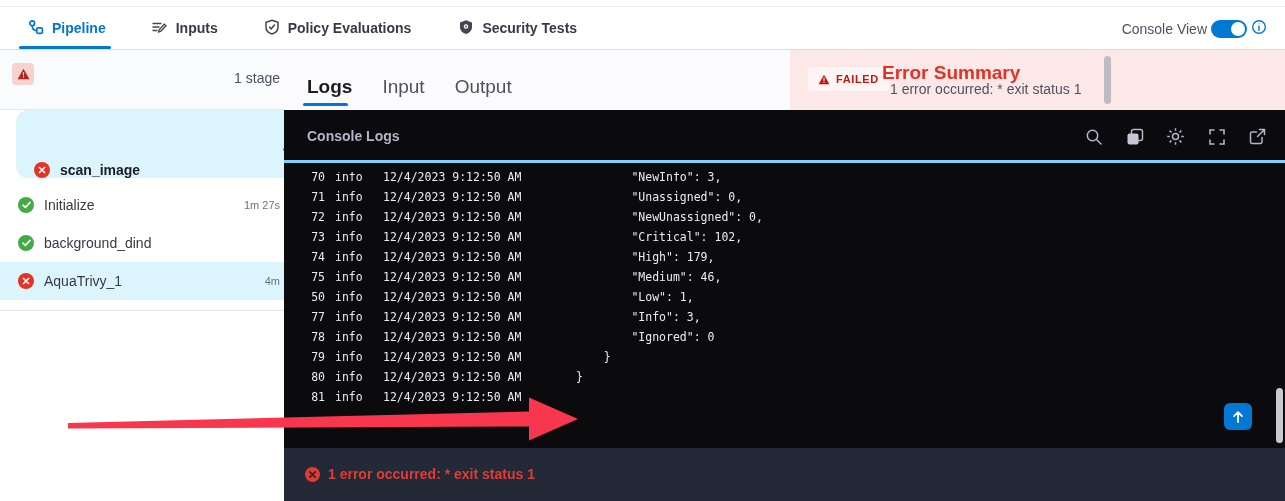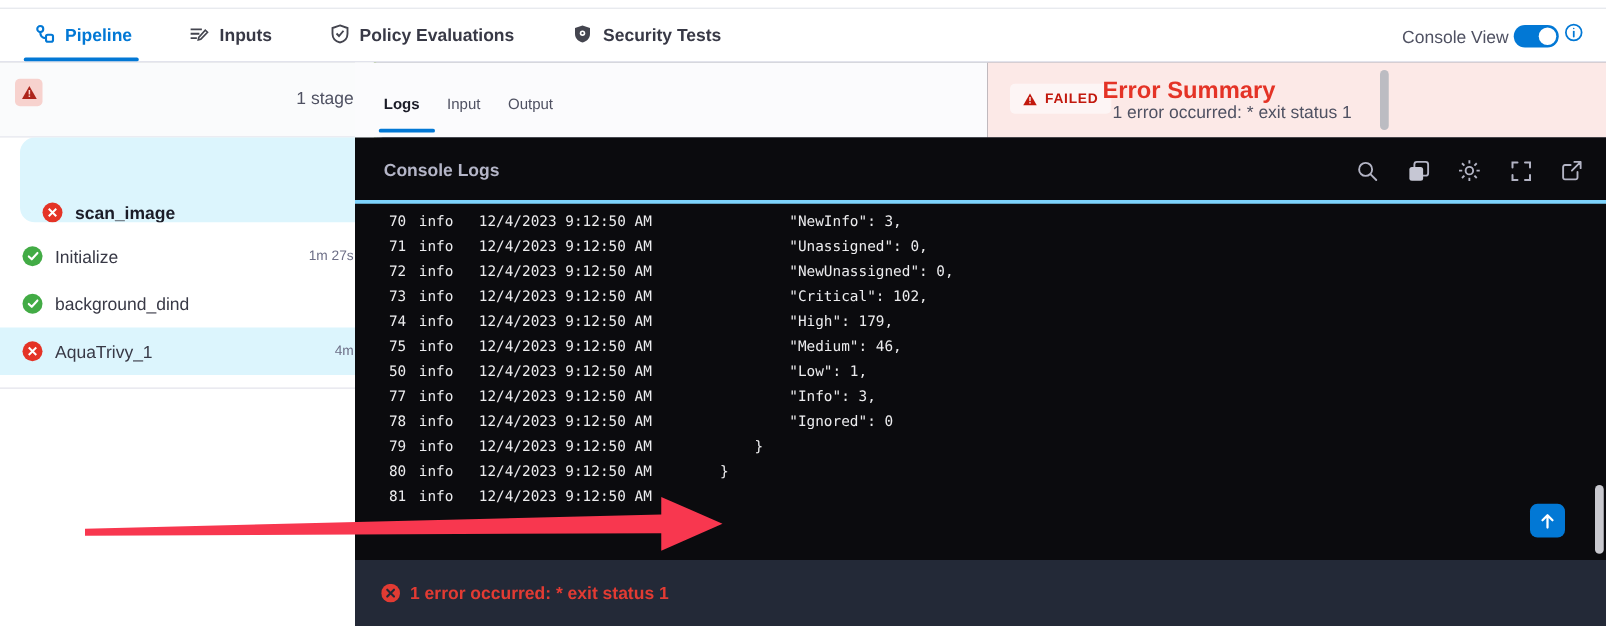--- a/index.html
+++ b/index.html
@@ -1,53 +1,53 @@
 <!DOCTYPE html>
 <html><head>
 <meta charset="utf-8">
 <style>
   * { margin:0; padding:0; box-sizing:border-box; }
   html,body { width:1285px; height:501px; background:#fff; font-family:"Liberation Sans",sans-serif; overflow:hidden; }
-  #app { position:relative; width:1285px; height:501px; background:#0f172a; }
+  #app { position:relative; width:1285px; height:501px; background:#a21caf; }
 
   
   .topstrip { position:absolute; left:0; top:0; width:1285px; height:7px; background:#fff; border-bottom:1px solid #ecedf4; }
   .navbar { position:absolute; left:0; top:7px; width:1285px; height:43px; background:#fff; border-bottom:1px solid #d9dae6; display:flex; align-items:center; }
   .nav-tab { display:flex; align-items:center; gap:8px; font-size:14px; color:#383946; font-weight:600; }
   .nav-tab .tlabel { white-space:nowrap; }
   .tab-pipeline { margin-left:28px; color:#0278d5; }
   .tab-inputs { margin-left:45px; }
   .tab-policy { margin-left:46px; }
   .tab-security { margin-left:47px; }
   .nav-underline { position:absolute; left:19px; bottom:0; width:92px; height:3px; border-radius:2px; background:#0278d5; }
   .nav-right { position:absolute; right:18px; top:0; height:43px; display:flex; align-items:center; gap:4px; }
   .console-view-label { font-size:14px; color:#4f5162; }
   .toggle { position:relative; width:36px; height:18px; border-radius:10px; background:#0278d5; }
   .toggle .knob { position:absolute; right:2px; top:2px; width:14px; height:14px; border-radius:50%; background:#fff; }
 
   
-  .sidebar { position:absolute; left:0; top:50px; width:301px; height:451px; background:#fff; border-right:2px solid #4d7c0f; }
+  .sidebar { position:absolute; left:0; top:50px; width:301px; height:451px; background:#fff; border-right:5px solid #4d7c0f; }
   .stage-count-row { position:absolute; left:0; top:0; width:100%; height:60px; background:#fafbfc; border-bottom:1px solid #e6e7ee; }
   .warn-chip { position:absolute; left:12px; top:13px; width:22px; height:22px; border-radius:4px; background:#f7d2ce; display:flex; align-items:center; justify-content:center; }
   .stage-count { position:absolute; right:16px; top:20px; font-size:14px; color:#4f5162; }
   .stage-row { position:absolute; left:16px; top:60px; width:100%; height:68px; background:#dcf5fd; display:flex; align-items:flex-end;border-radius:12px; }
   .stage-name { margin-left:44px; font-size:14px; color:#1b1c28; font-weight:600; }
   .steps { position:absolute; left:0; top:128px; width:100%; border-bottom:1px solid #e3e4ec; background:#fff; padding:8px 0 10px 0; }
   .step-row { position:relative; height:38px; display:flex; align-items:center; }
   .step-row.selected { background:#dcf5fd; }
   .step-name { margin-left:44px; font-size:14px; color:#383946; }
   .step-duration { position:absolute; right:16px; font-size:11px; color:#6d6f87; }
   .circle-icon { position:absolute; left:18px; width:16px; height:16px; border-radius:50%; display:flex; align-items:center; justify-content:center; }
   .circle-green { background:#42ab45; }
   .circle-red { background:#e43326; }
   .chev { position:absolute; right:16px; top:28px; }
 
   
   .main-header { position:absolute; left:284px; top:50px; width:506px; height:60px; background:#fbfbfd; }
-  .main-tabs { position:absolute; left:23px; top:26px; display:flex; gap:22px; font-size:12px; color:#4f5162; }
+  .main-tabs { position:absolute; left:23px; top:26px; display:flex; gap:30px; font-size:19px; color:#4f5162; }
   .main-tab.active { color:#1b1c28; font-weight:700; }
   .logs-underline { position:absolute; left:19px; top:53px; width:45px; height:3px; border-radius:2px; background:#0278d5; }
 
   
   .error-banner { position:absolute; left:790px; top:50px; width:495px; height:60px; background:#fce9e7; }
   .failed-badge { position:absolute; left:18px; top:17px; height:24px; padding:0 10px; background:#fdf5f5; border-radius:4px; display:flex; align-items:center; gap:6px; font-size:11px; font-weight:700; letter-spacing:.6px; color:#c2180d; }
   .err-title { position:absolute; left:92px; top:12px; font-size:19px; font-weight:600; color:#e43326; }
   .err-msg { position:absolute; left:100px; top:31px; font-size:14px; color:#4f5162; }
   .banner-scroll-thumb { position:absolute; left:314px; top:6px; width:7px; height:48px; border-radius:4px; background:#bcbcc2; }
 

